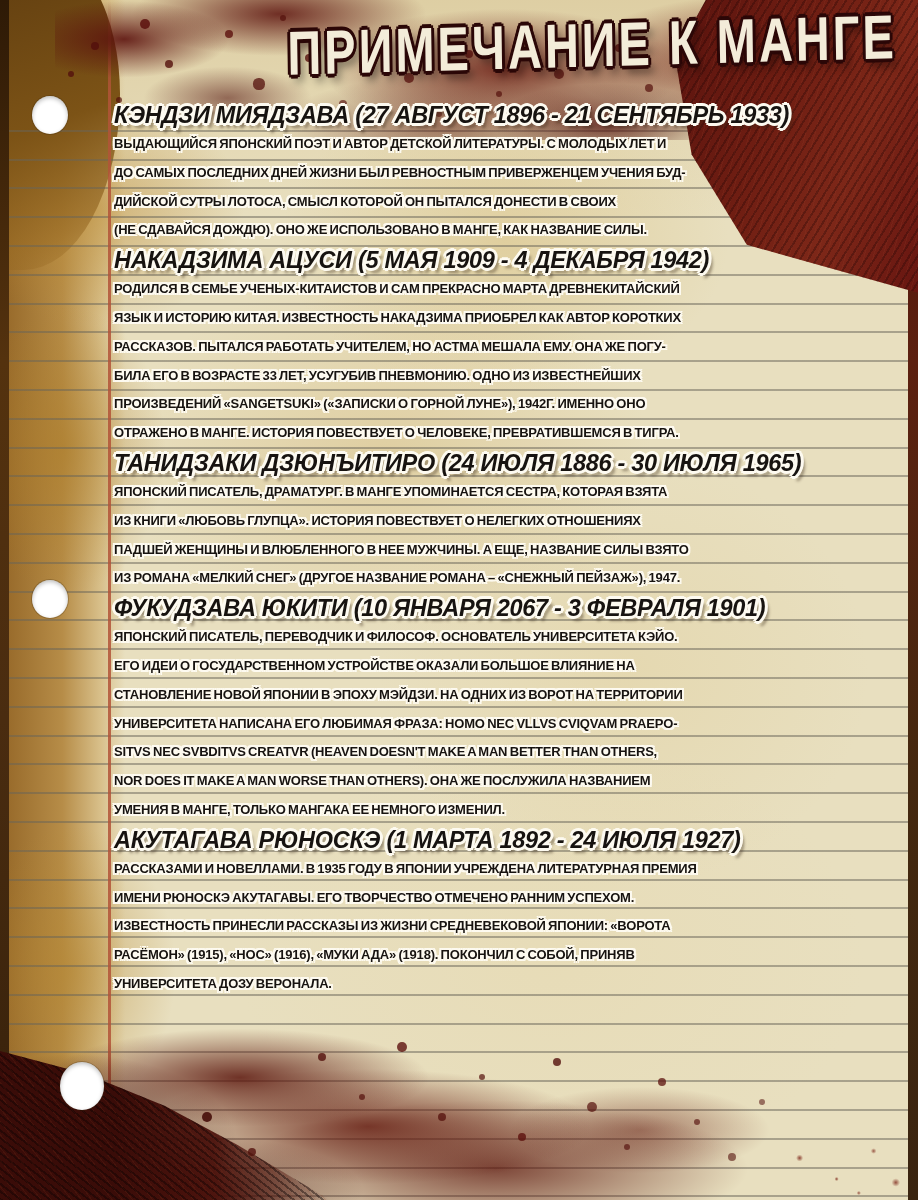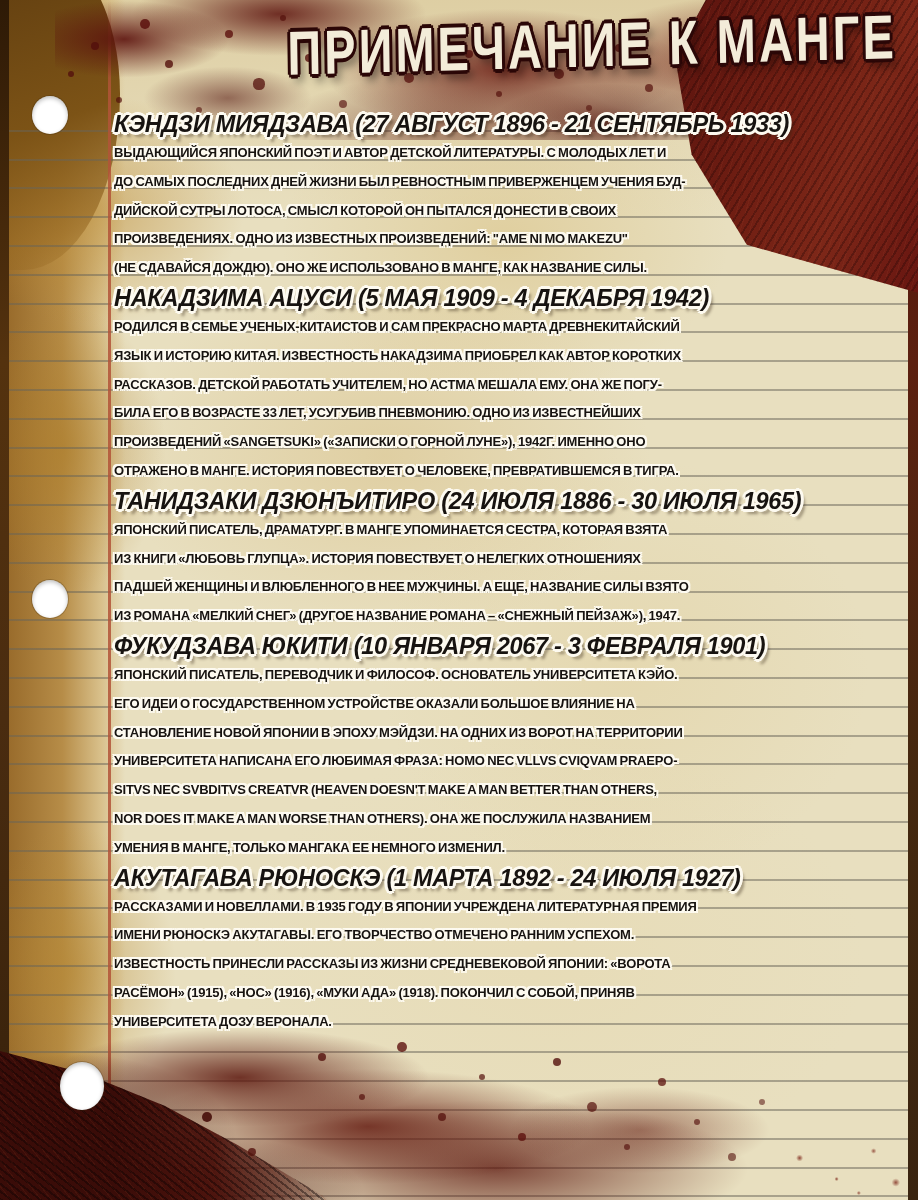--- a/index.html
+++ b/index.html
@@ -123,21 +123,21 @@
   
   .title{
     position:absolute;left:287px;top:22px;z-index:7;
     font-size:47px;font-weight:900;line-height:1;letter-spacing:3px;white-space:nowrap;
     color:#f3ecd9;
     transform:scaleY(1.32) rotate(-1.2deg);transform-origin:left top;
     text-shadow:2px 2px 0 #2b0707,-2px 2px 0 #2b0707,2px -2px 0 #2b0707,-2px -2px 0 #2b0707,
                 0 3px 0 #2b0707,0 -3px 0 #2b0707,3px 0 0 #2b0707,-3px 0 0 #2b0707,
                 5px 6px 7px rgba(0,0,0,.45);
   }
-  .content{position:absolute;left:114px;top:100px;width:796px;z-index:5;color:#171310;margin-top:9px;}
+  .content{position:absolute;left:114px;top:100px;width:796px;z-index:5;color:#171310;}
   .h{
     font-size:23.5px;font-weight:bold;font-style:italic;line-height:30px;letter-spacing:-.3px;white-space:nowrap;
     text-shadow:2px 2px 0 #fdfaf0,-2px 2px 0 #fdfaf0,2px -2px 0 #fdfaf0,-2px -2px 0 #fdfaf0,
                 0 3px 0 #fdfaf0,0 -3px 0 #fdfaf0,3px 0 0 #fdfaf0,-3px 0 0 #fdfaf0,
                 4px 5px 3px rgba(50,35,20,.45);
   }
   .l{
     font-size:13px;font-weight:bold;line-height:28.8px;letter-spacing:-.2px;word-spacing:-1px;white-space:nowrap;
     text-shadow:2px 2px 0 #fdfaf0,-2px 2px 0 #fdfaf0,2px -2px 0 #fdfaf0,-2px -2px 0 #fdfaf0,
                 0 2px 0 #fdfaf0,0 -2px 0 #fdfaf0,2px 0 0 #fdfaf0,-2px 0 0 #fdfaf0;
@@ -173,27 +173,26 @@
   <div class="hole hole-mid"></div>
   <div class="hole hole-bot"></div>
 
   <div class="title">ПРИМЕЧАНИЕ К МАНГЕ</div>
 
   <div class="content">
     <div class="h">КЭНДЗИ МИЯДЗАВА (27 АВГУСТ 1896 - 21 СЕНТЯБРЬ 1933)</div>
     <div class="l">ВЫДАЮЩИЙСЯ ЯПОНСКИЙ ПОЭТ И АВТОР ДЕТСКОЙ ЛИТЕРАТУРЫ. С МОЛОДЫХ ЛЕТ И</div>
     <div class="l">ДО САМЫХ ПОСЛЕДНИХ ДНЕЙ ЖИЗНИ БЫЛ РЕВНОСТНЫМ ПРИВЕРЖЕНЦЕМ УЧЕНИЯ БУД-</div>
     <div class="l">ДИЙСКОЙ СУТРЫ ЛОТОСА, СМЫСЛ КОТОРОЙ ОН ПЫТАЛСЯ ДОНЕСТИ В СВОИХ</div>
-    <div class="l">ПРОИЗВЕДЕНИЯХ. ОДНО ИЗ  ИЗВЕСТНЫХ ПРОИЗВЕДЕНИЙ: "AME NI MO MAKEZU"</div>
     <div class="l">(НЕ СДАВАЙСЯ ДОЖДЮ). ОНО ЖЕ ИСПОЛЬЗОВАНО В МАНГЕ, КАК НАЗВАНИЕ СИЛЫ.</div>
 
     <div class="h">НАКАДЗИМА АЦУСИ (5 МАЯ 1909 - 4 ДЕКАБРЯ 1942)</div>
     <div class="l">РОДИЛСЯ В СЕМЬЕ УЧЕНЫХ-КИТАИСТОВ И САМ ПРЕКРАСНО МАРТА ДРЕВНЕКИТАЙСКИЙ</div>
     <div class="l">ЯЗЫК И ИСТОРИЮ КИТАЯ. ИЗВЕСТНОСТЬ НАКАДЗИМА ПРИОБРЕЛ КАК АВТОР КОРОТКИХ</div>
-    <div class="l">РАССКАЗОВ. ДЕТСКОЙ РАБОТАТЬ УЧИТЕЛЕМ, НО АСТМА МЕШАЛА ЕМУ. ОНА ЖЕ ПОГУ-</div>
+    <div class="l">РАССКАЗОВ. ПЫТАЛСЯ РАБОТАТЬ УЧИТЕЛЕМ, НО АСТМА МЕШАЛА ЕМУ. ОНА ЖЕ ПОГУ-</div>
     <div class="l">БИЛА ЕГО В ВОЗРАСТЕ 33 ЛЕТ, УСУГУБИВ ПНЕВМОНИЮ. ОДНО ИЗ ИЗВЕСТНЕЙШИХ</div>
     <div class="l">ПРОИЗВЕДЕНИЙ «SANGETSUKI» («ЗАПИСКИ О ГОРНОЙ ЛУНЕ»), 1942Г. ИМЕННО ОНО</div>
     <div class="l">ОТРАЖЕНО В МАНГЕ. ИСТОРИЯ ПОВЕСТВУЕТ О ЧЕЛОВЕКЕ, ПРЕВРАТИВШЕМСЯ В ТИГРА.</div>
 
     <div class="h">ТАНИДЗАКИ ДЗЮНЪИТИРО (24 ИЮЛЯ 1886 - 30 ИЮЛЯ 1965)</div>
     <div class="l">ЯПОНСКИЙ ПИСАТЕЛЬ, ДРАМАТУРГ. В МАНГЕ УПОМИНАЕТСЯ СЕСТРА, КОТОРАЯ ВЗЯТА</div>
     <div class="l">ИЗ КНИГИ «ЛЮБОВЬ ГЛУПЦА». ИСТОРИЯ ПОВЕСТВУЕТ О НЕЛЕГКИХ ОТНОШЕНИЯХ</div>
     <div class="l">ПАДШЕЙ ЖЕНЩИНЫ И ВЛЮБЛЕННОГО В НЕЕ МУЖЧИНЫ. А ЕЩЕ, НАЗВАНИЕ СИЛЫ ВЗЯТО</div>
     <div class="l">ИЗ РОМАНА «МЕЛКИЙ СНЕГ» (ДРУГОЕ НАЗВАНИЕ РОМАНА – «СНЕЖНЫЙ ПЕЙЗАЖ»), 1947.</div>
 

